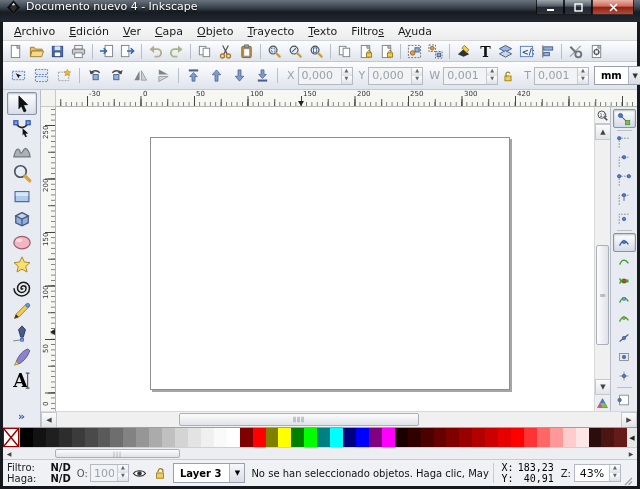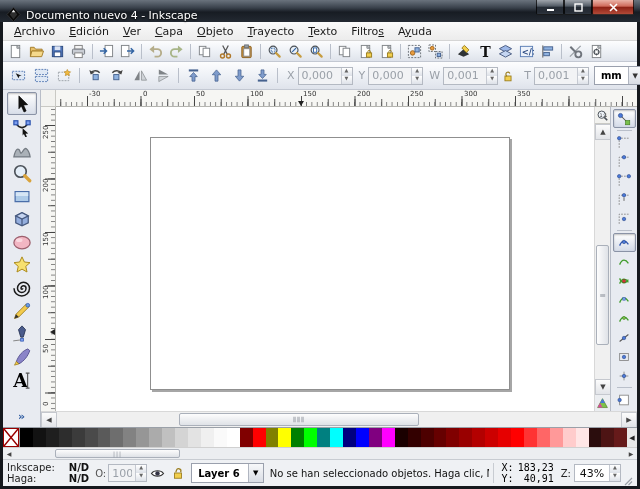--- a/index.html
+++ b/index.html
@@ -1,20 +1,20 @@
 <!DOCTYPE html>
 <html><head>
 <meta charset="utf-8">
 <style>
   * { margin:0; padding:0; box-sizing:border-box; }
   html,body { width:640px; height:489px; font-family:"DejaVu Sans","Liberation Sans",sans-serif; font-size:11px; overflow:hidden; }
   #window { width:640px; height:489px; background:#15181d; padding:0 3px 3px 3px; display:flex; flex-direction:column; }
 
   
-  #titlebar { height:22px; margin:0 -3px; display:flex; align-items:flex-end; position:relative;
+  #titlebar { height:22px; margin:0 -3px; display:flex; align-items:flex-start; position:relative;
     background:linear-gradient(#6a737d 0%, #3a424c 35%, #171c23 55%, #232932 100%); }
   #titlebar .app-icon { width:15px; height:15px; margin:0 5px 0 6px; }
   #titlebar .title { color:#fff; font-size:11px; text-shadow:0 1px 2px #000; }
   #win-buttons { position:absolute; right:6px; top:0; display:flex; }
   .win-btn { width:28px; height:15px; border:1px solid rgba(0,0,0,.75); border-top:none; display:flex; align-items:center; justify-content:center;
      color:#fff; font-size:9px; line-height:1; background:linear-gradient(rgba(255,255,255,.35), rgba(140,150,160,.18) 45%, rgba(5,10,16,.45) 50%, rgba(90,100,115,.35));
      border-radius:0 0 2px 2px; text-shadow:0 0 2px #000; }
   .win-btn.close { width:42px; background:linear-gradient(#eab3a8, #cf6a5a 45%, #8c2014 50%, #b24a38); }
 
   
@@ -661,21 +661,21 @@
         <div id="ruler-corner"></div>
         <div id="hruler">
             <span class="hruler-label" style="left: 33px;">-30</span>
             <span class="hruler-label" style="left: 87px;">0</span>
             <span class="hruler-label" style="left: 140px;">50</span>
             <span class="hruler-label" style="left: 194px;">100</span>
             <span class="hruler-label" style="left: 247px;">150</span>
             <span class="hruler-label" style="left: 301px;">200</span>
             <span class="hruler-label" style="left: 354px;">250</span>
             <span class="hruler-label" style="left: 408px;">300</span>
-            <span class="hruler-label" style="left: 461px;">350</span>
+            <span class="hruler-label" style="left: 461px;">420</span>
             <span class="hruler-marker" style="left: 242px;"></span>
           </div>
       </div>
       <div id="canvas-row">
         <div id="vruler">
             <span class="vruler-label" style="top: 32px; left: 1px;">250</span>
             <span class="vruler-label" style="top: 85px; left: 1px;">200</span>
             <span class="vruler-label" style="top: 139px; left: 1px;">150</span>
             <span class="vruler-label" style="top: 192px; left: 1px;">100</span>
             <span class="vruler-label" style="top: 246px; left: 1px;">50</span>
@@ -907,21 +907,21 @@
   <div id="palette-scroll">
     <div class="pal-arrow">◀</div>
     <div class="track">
       <div id="palette-thumb">|||</div>
     </div>
     <div class="pal-arrow">▶</div>
   </div>
 
   <div id="statusbar">
     <div id="fill-stroke-block">
-      <span class="lab">Inkscape:</span>
+      <span class="lab">Filtro:</span>
       <span class="val">N/D</span>
       <span class="lab">Haga:</span>
       <span class="val">N/D</span>
     </div>
     <div id="opacity-block">
       <span class="lab">O:</span>
       <span class="spin-field">
           <input value="100" style="">
         <span class="spin-btns">
             <span>▲</span>
@@ -935,21 +935,21 @@
           <circle cx="8" cy="8" r="2.4" fill="#334"></circle>
         </svg>
     </span>
     <span class="sb-icon">
       <svg viewBox="0 0 16 16" width="14" height="14">
           <rect x="4" y="8" width="8" height="6" fill="#f2cf4e" stroke="#9a7d1e"></rect>
           <path d="M6 8 V5.5 a2.6 2.6 0 0 1 5.2 0 V6.2" fill="none" stroke="#9a7d1e" stroke-width="1.4" transform="rotate(18 8 6)"></path>
         </svg>
     </span>
     <div id="layer-select">
-      <span class="val">Layer 6</span>
+      <span class="val">Layer 3</span>
       <span class="arrow">▼</span>
     </div>
     <div id="status-message">No se han seleccionado objetos. Haga clic, Mayús+clic o arrastr</div>
     <div class="sb-sep"></div>
     <div id="coords-block">
       <span>X:</span>
         <span>183,23</span>
       <span>Y:</span>
         <span>40,91</span>
     </div>

